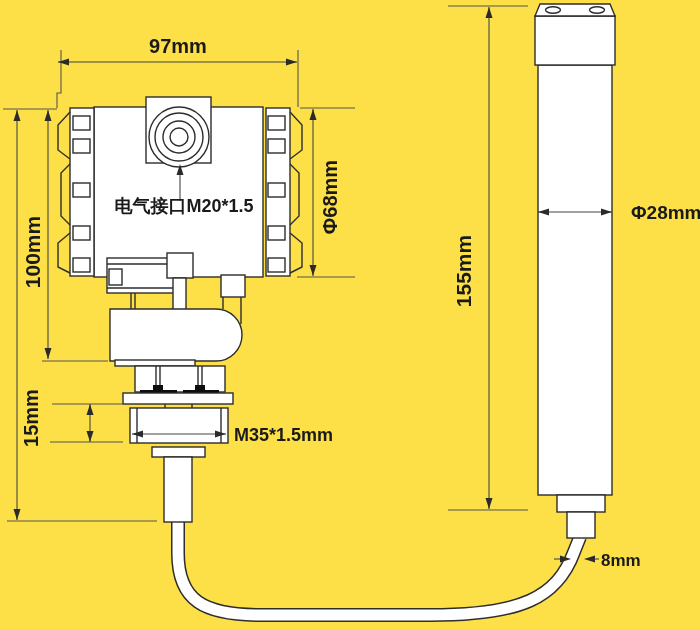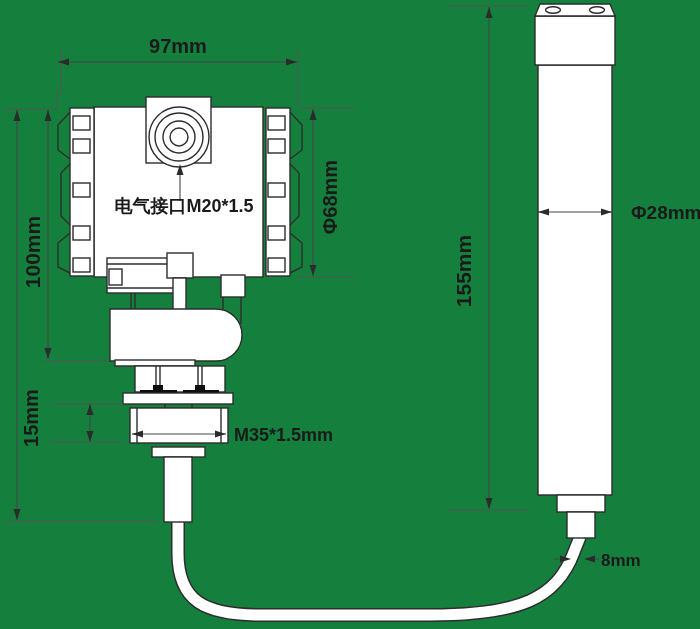--- a/index.html
+++ b/index.html
@@ -1,16 +1,16 @@
 <!DOCTYPE html>
 <html><head>
 <meta charset="utf-8">
 <style>
   html,body{margin:0;padding:0;background:#ffffff;}
-  #stage{position:relative;width:700px;height:629px;background:#15803d;overflow:hidden;
+  #stage{position:relative;width:700px;height:629px;background:#fde047;overflow:hidden;
          font-family:"Liberation Sans","DejaVu Sans",sans-serif;}
   svg{position:absolute;left:0;top:0;}
   text{fill:#1a1a1a;font-family:"Liberation Sans","DejaVu Sans",sans-serif;font-weight:600;}
   .part{fill:#ffffff;stroke:#2d2d2d;stroke-width:1.4;}
   .part-line{fill:none;stroke:#2d2d2d;stroke-width:1.4;}
   .dim{stroke:#454545;stroke-width:1.1;fill:none;}
   .ext{stroke:#555555;stroke-width:1.1;fill:none;}
   .arr{fill:#2b2b2b;stroke:none;}
   .seal{fill:#0d0d0d;stroke:none;}
 </style>

